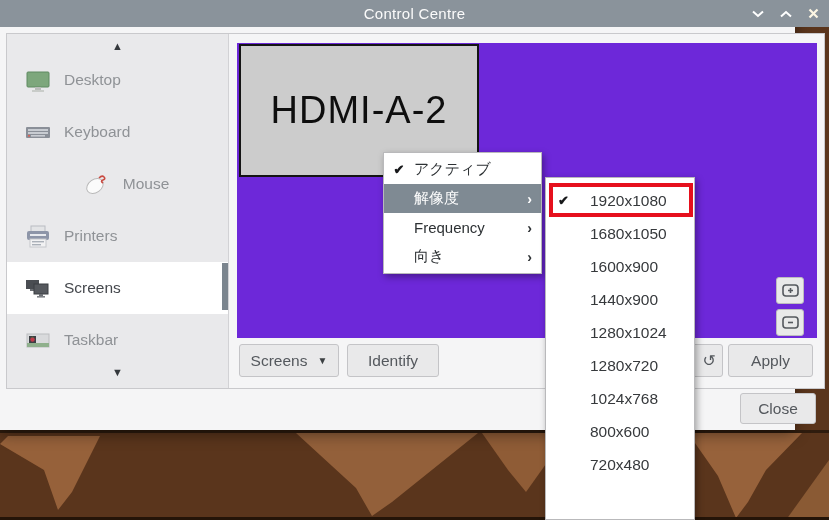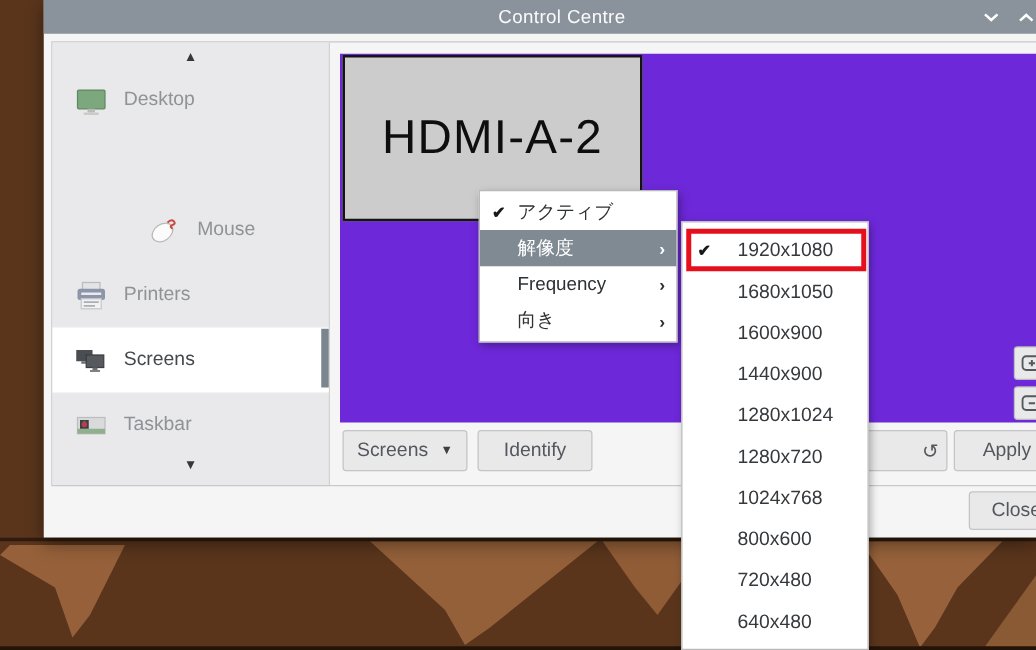--- a/index.html
+++ b/index.html
@@ -2,21 +2,21 @@
 <html><head>
 <meta charset="utf-8">
 <style>
   * { margin:0; padding:0; box-sizing:border-box; }
   html,body { width:829px; height:520px; }
   body { font-family:"Liberation Sans", sans-serif; }
   .desktop { position:relative; width:829px; height:520px; overflow:hidden; background:#5a351c; }
   .abs { position:absolute; }
 
   
-  .window { left:0; top:0; width:795px; height:430px; background:#f5f5f6; box-shadow:0 4px 14px rgba(0,0,0,.45);margin-left:35px; }
+  .window { left:0; top:0; width:795px; height:430px; background:#f5f5f6; box-shadow:0 4px 14px rgba(0,0,0,.45); }
   .titlebar { left:0; top:0; width:829px; height:27px; background:#8a939b; display:flex; align-items:center; justify-content:center; }
   .title { color:#fbfbfb; font-size:15px; letter-spacing:.3px; }
   .win-controls { position:absolute; right:10px; top:0; height:27px; display:flex; align-items:center; gap:16px; }
   .win-controls svg { display:block; }
 
   
   .frame { left:6px; top:33px; width:819px; height:356px; border:1px solid #c9c9cc; background:#f5f5f6; }
 
   
   .sidebar { left:0; top:0; width:222px; height:354px; background:#e9e9eb; border-right:1px solid #d2d2d5; }
@@ -108,20 +108,32 @@
           <span class="icon">
             <svg width="28" height="28" viewBox="0 0 28 28">
                 <rect x="3" y="6" width="22" height="15" rx="1" fill="#7da77c" stroke="#5f8a60"></rect>
                 <rect x="11" y="21" width="6" height="3" fill="#b9bdb9"></rect>
                 <rect x="8" y="24" width="12" height="2" fill="#c9ccc9"></rect>
               </svg>
           </span>
           <span class="lbl">Desktop</span>
         </div>
 
+        <div class="abs sb-row" style="top:72px;">
+          <span class="icon">
+            <svg width="28" height="28" viewBox="0 0 28 28">
+                <rect x="2" y="9" width="24" height="11" rx="1" fill="#8a8f98"></rect>
+                <rect x="4" y="11" width="20" height="2" fill="#c8ccd2"></rect>
+                <rect x="4" y="14" width="20" height="2" fill="#c8ccd2"></rect>
+                <rect x="7" y="17" width="14" height="1.6" fill="#c8ccd2"></rect>
+                <rect x="4" y="17" width="2" height="1.6" fill="#d96459"></rect>
+              </svg>
+          </span>
+          <span class="lbl">Keyboard</span>
+        </div>
 
         <div class="abs sb-row" style="top:124px;justify-content:center;">
           <span class="icon">
             <svg width="28" height="28" viewBox="0 0 28 28">
                 <ellipse cx="12" cy="16" rx="9" ry="6.5" transform="rotate(-35 12 16)" fill="#fbfbfb" stroke="#b9b9b9"></ellipse>
                 <path d="M16 8 q3 -3 5 -1 q2 2 -1 3 q-3 1 0 3" stroke="#c94a41" stroke-width="1.6" fill="none"></path>
               </svg>
           </span>
           <span class="lbl">Mouse</span>
         </div>
@@ -264,19 +276,15 @@
       <span class="rlab">1024x768</span>
     </div>
     <div class="sm-item">
       <span class="nochk"></span>
       <span class="rlab">800x600</span>
     </div>
     <div class="sm-item">
       <span class="nochk"></span>
       <span class="rlab">720x480</span>
     </div>
-    <div class="sm-item">
-      <span class="nochk"></span>
-      <span class="rlab">640x480</span>
-    </div>
   </div>
 
 </div>
 
 </body></html>

